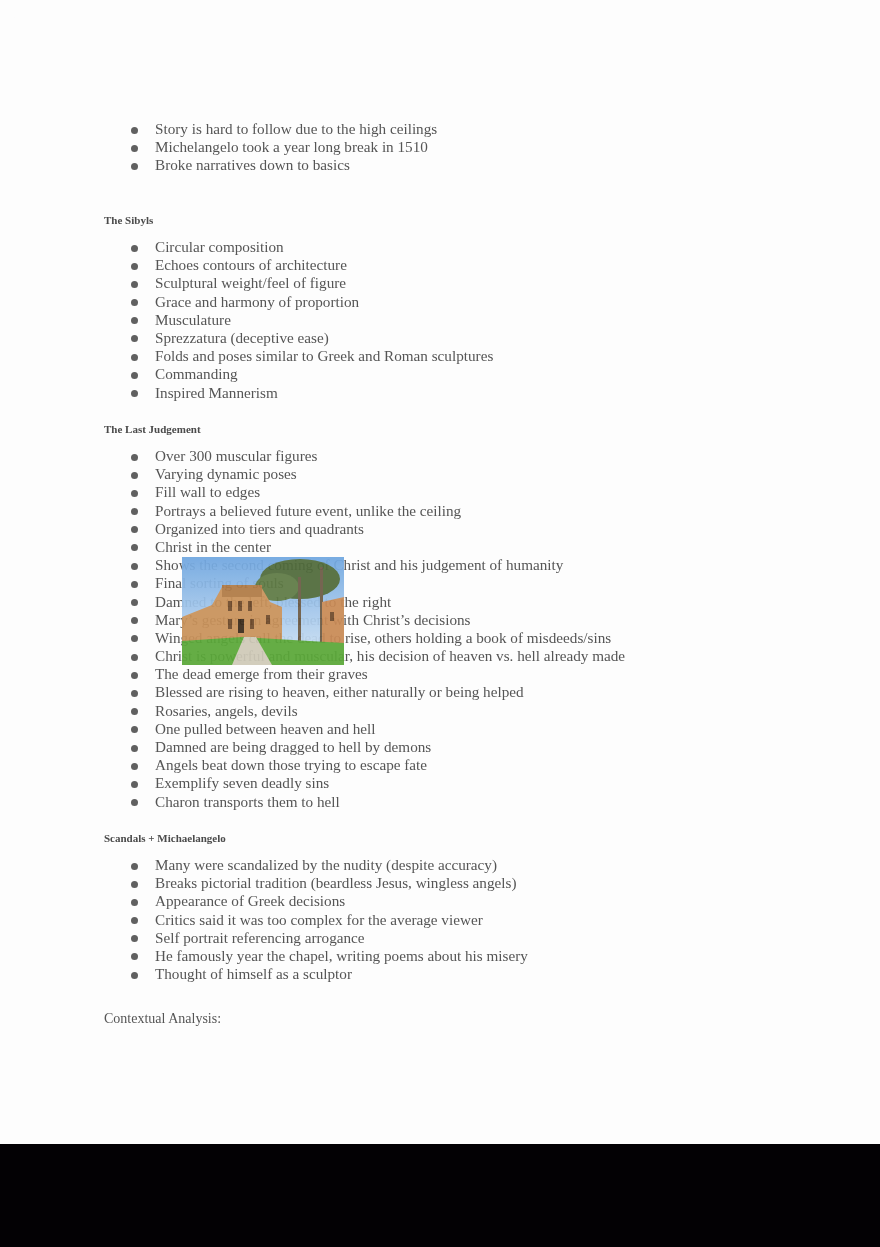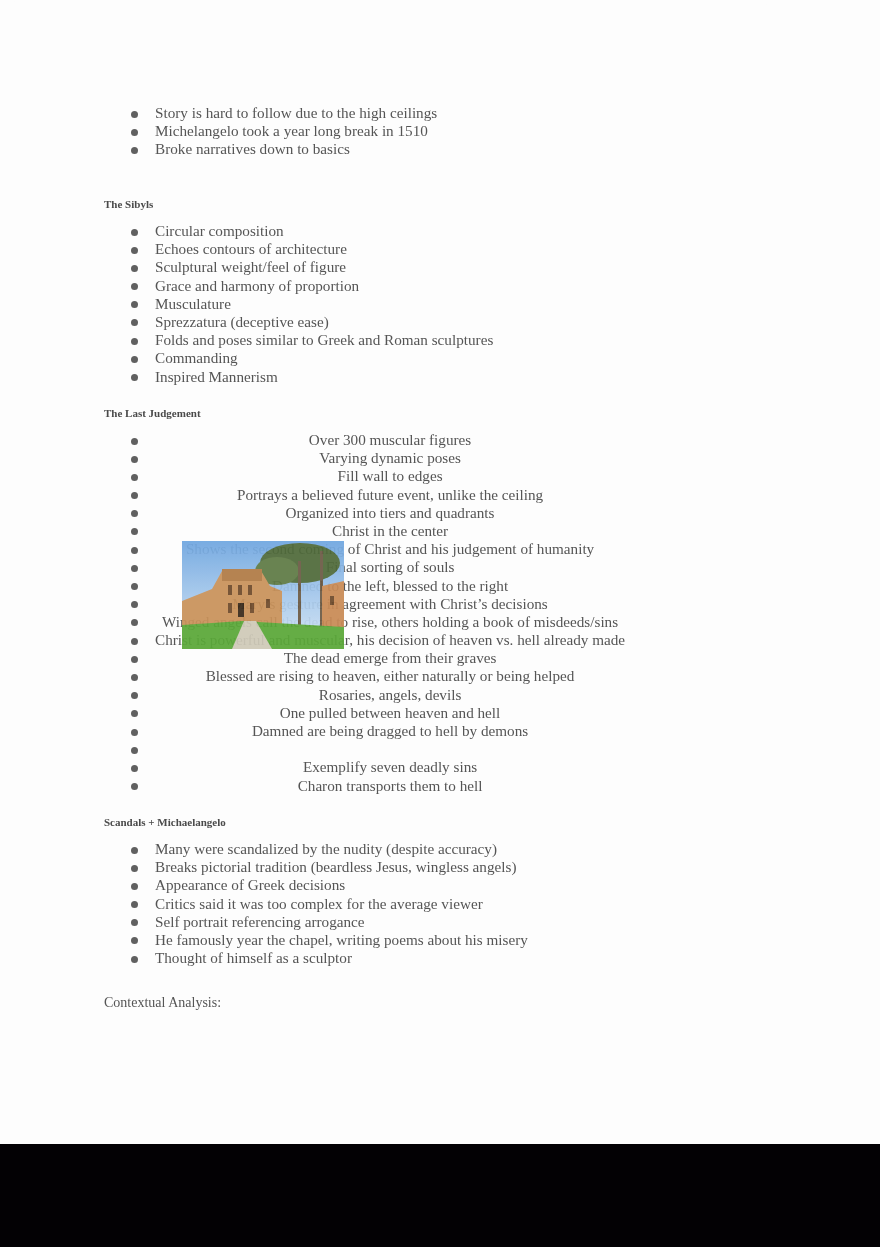--- a/index.html
+++ b/index.html
@@ -3,21 +3,21 @@
   <meta charset="utf-8">
   <style>
     html, body { margin: 0; padding: 0; }
     body {
       width: 880px; height: 1247px; position: relative; overflow: hidden;
       background: #fdfdfd;
       font-family: "Liberation Serif", "DejaVu Serif", serif;
       color: #555555;
     }
     .page {
-      position: absolute; left: 0; top: 0; width: 776px; height: 1144px;
+      position: absolute; left: 0; top: 16px; width: 776px; height: 1144px;
       background: #fdfdfd;
       border-radius: 23px;
     }
     .bottom-band {
       position: absolute; left: 0; top: 1144px; width: 880px; height: 103px;
       background: #030104;
     }
     ul.bullets {
       list-style: none; margin: 0; padding: 0;
     }
@@ -65,40 +65,40 @@
       <li><span class="dot"></span><span>Grace and harmony of proportion</span></li>
       <li><span class="dot"></span><span>Musculature</span></li>
       <li><span class="dot"></span><span>Sprezzatura (deceptive ease)</span></li>
       <li><span class="dot"></span><span>Folds and poses similar to Greek and Roman sculptures</span></li>
       <li><span class="dot"></span><span>Commanding</span></li>
       <li><span class="dot"></span><span>Inspired Mannerism</span></li>
     </ul>
   </div>
 
   <div class="heading" style="top:404px;">The Last Judgement</div>
-  <div class="list-block" style="top:431px;text-align:center;">
+  <div class="list-block" style="top:431px;">
     <ul class="bullets">
       <li><span class="dot"></span><span>Over 300 muscular figures</span></li>
       <li><span class="dot"></span><span>Varying dynamic poses</span></li>
       <li><span class="dot"></span><span>Fill wall to edges</span></li>
       <li><span class="dot"></span><span>Portrays a believed future event, unlike the ceiling</span></li>
       <li><span class="dot"></span><span>Organized into tiers and quadrants</span></li>
       <li><span class="dot"></span><span>Christ in the center</span></li>
       <li><span class="dot"></span><span>Shows the second coming of Christ and his judgement of humanity</span></li>
       <li><span class="dot"></span><span>Final sorting of souls</span></li>
       <li><span class="dot"></span><span>Damned to the left, blessed to the right</span></li>
       <li><span class="dot"></span><span>Mary’s gesture in agreement with Christ’s decisions</span></li>
       <li><span class="dot"></span><span>Winged angels call the dead to rise, others holding a book of misdeeds/sins</span></li>
       <li><span class="dot"></span><span>Christ is powerful and muscular, his decision of heaven vs. hell already made</span></li>
       <li><span class="dot"></span><span>The dead emerge from their graves</span></li>
       <li><span class="dot"></span><span>Blessed are rising to heaven, either naturally or being helped</span></li>
       <li><span class="dot"></span><span>Rosaries, angels, devils</span></li>
       <li><span class="dot"></span><span>One pulled between heaven and hell</span></li>
       <li><span class="dot"></span><span>Damned are being dragged to hell by demons</span></li>
-      <li><span class="dot"></span></li>
+      <li><span class="dot"></span><span>Angels beat down those trying to escape fate</span></li>
       <li><span class="dot"></span><span>Exemplify seven deadly sins</span></li>
       <li><span class="dot"></span><span>Charon transports them to hell</span></li>
     </ul>
   </div>
 
   <div class="heading" style="top:813px;">Scandals + Michaelangelo</div>
   <div class="list-block" style="top:840px;">
     <ul class="bullets">
       <li><span class="dot"></span><span>Many were scandalized by the nudity (despite accuracy)</span></li>
       <li><span class="dot"></span><span>Breaks pictorial tradition (beardless Jesus, wingless angels)</span></li>

